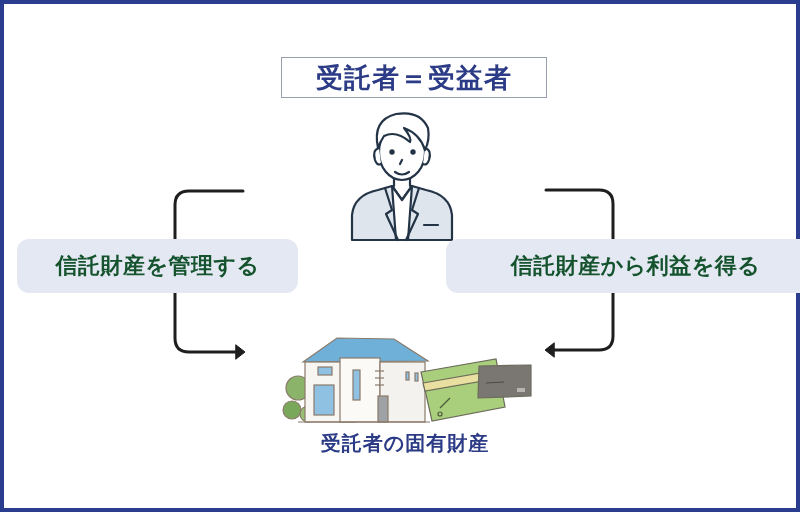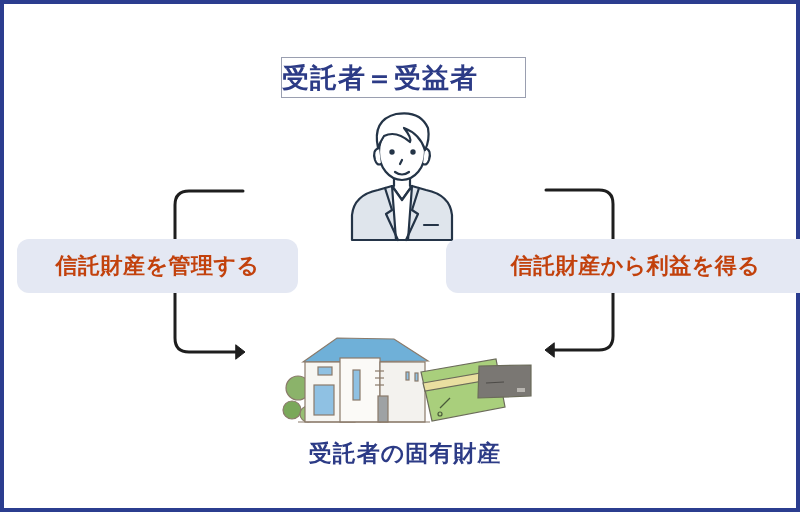--- a/index.html
+++ b/index.html
@@ -1,29 +1,29 @@
 <!DOCTYPE html>
 <html><head>
 <meta charset="utf-8">
 <style>
   html, body { margin: 0; padding: 0; }
   body { width: 800px; height: 512px; position: relative; overflow: hidden; background: #ffffff;
          font-family: "DejaVu Sans", "Liberation Sans", sans-serif; }
   .frame { position: absolute; left: 0; top: 0; width: 800px; height: 512px; box-sizing: border-box;
            border: 4px solid #2b3d8f; background: #fff; }
-  .title-box { position: absolute; left: 281px; top: 57px; width: 245px; height: 41px; box-sizing: border-box;
-               border: 1px solid #9a9fb0; background: #fff; display: flex; align-items: center; 
+  .title-box { position: absolute; left: 281px; top: 57px; width: 266px; height: 41px; box-sizing: border-box;
+               border: 1px solid #9a9fb0; background: #fff; display: flex; align-items: center; justify-content: center;
                color: #2c3b86; font-weight: bold; font-size: 27px; letter-spacing: 1px; }
   .pill { position: absolute; height: 54px; background: #e4e8f3; border-radius: 12px; display: flex;
-          align-items: center; justify-content: center; color: #c2410c; font-weight: bold; font-size: 22px;
+          align-items: center; justify-content: center; color: #14532d; font-weight: bold; font-size: 22px;
           letter-spacing: 0.5px; }
   .pill-left { left: 17px; top: 239px; width: 281px; }
   .pill-right { left: 446px; top: 239px; width: 379px; }
   .bottom-label { position: absolute; left: 270px; top: 430px; width: 270px; text-align: center;
-                  color: #2c3b86; font-weight: bold; font-size: 23px; letter-spacing: 1px; margin-top: 8px; }
+                  color: #2c3b86; font-weight: bold; font-size: 20px; letter-spacing: 1px; }
   svg.overlay { position: absolute; left: 0; top: 0; }
 </style>
 </head>
 <body>
 
 <div class="frame"></div>
 
 <div class="title-box">
   <span>受託者＝受益者</span>
 </div>

